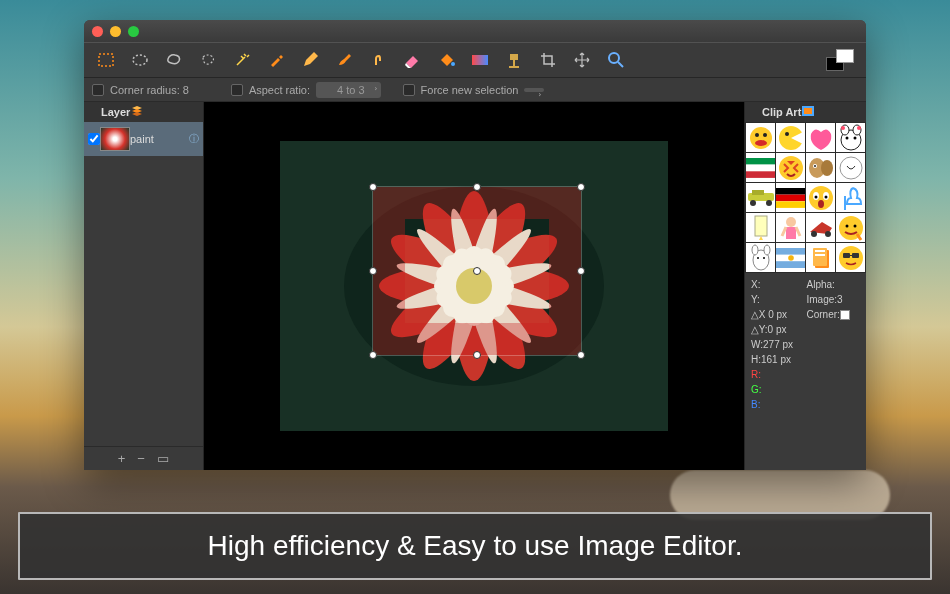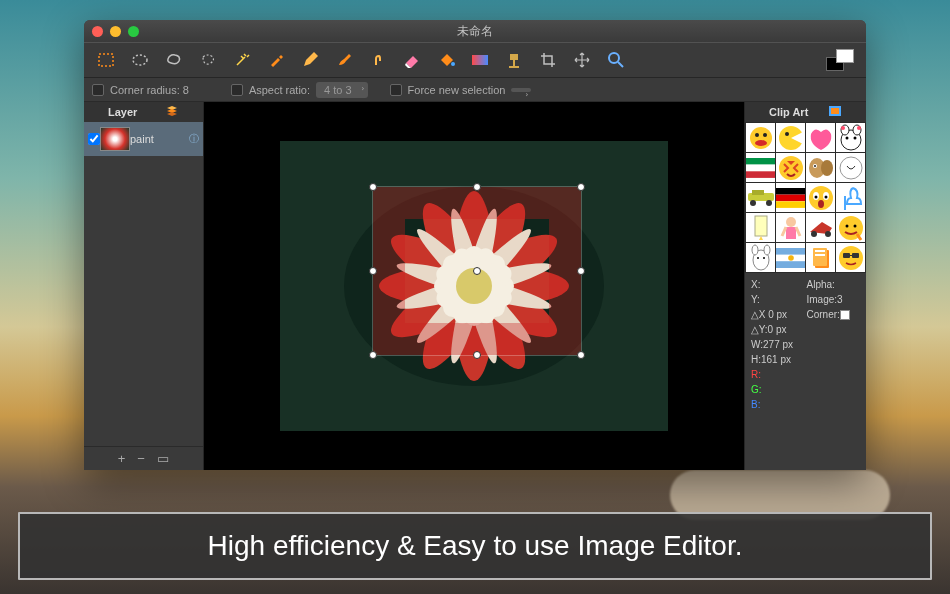--- a/index.html
+++ b/index.html
@@ -12,25 +12,25 @@
 .dot{width:11px;height:11px;border-radius:50%}
 .tclose{background:#ff5f57}.tmin{background:#ffbd2e}.tmax{background:#28c941}
 .title{flex:1;text-align:center;color:#c0c0c0;font-size:12px}
 .toolbar{height:36px;background:#3a3a3a;border-top:1px solid #525252;border-bottom:1px solid #262626;display:flex;align-items:center;padding:0 12px;gap:14px}
 .tool{width:20px;height:20px;display:flex;align-items:center;justify-content:center;cursor:pointer}
 .colorsw{margin-left:auto;position:relative;width:28px;height:22px}
 .sw1{position:absolute;width:18px;height:14px;background:#fff;border:1px solid #999;top:0;right:0}
 .sw2{position:absolute;width:18px;height:14px;background:#000;border:1px solid #666;bottom:0;left:0}
 .optbar{height:24px;background:#3a3a3a;border-bottom:1px solid #2a2a2a;display:flex;align-items:center;padding:0 8px;gap:6px;color:#aaa;font-size:11px}
 .chk{width:12px;height:12px;border:1px solid #666;background:#2a2a2a;border-radius:2px}
-.seldrop{background:#555;color:#999;padding:2px 16px 2px 8px;border-radius:3px;font-size:11px;position:relative}
+.seldrop{background:#555;color:#999;padding:2px 16px 2px 21px;border-radius:3px;font-size:11px;position:relative}
 .seldrop:after{content:"⌃";position:absolute;right:4px;top:2px;font-size:8px;transform:rotate(90deg)}
 .body{flex:1;display:flex;min-height:0}
 .layers{width:120px;background:#3a3a3a;display:flex;flex-direction:column;border-right:1px solid #262626}
-.panelhdr{height:20px;background:#333;color:#ddd;font-size:11px;font-weight:bold;padding:3px 24px;display:flex;align-items:center;justify-content:space-between}
+.panelhdr{height:20px;background:#333;color:#ddd;font-size:11px;font-weight:bold;padding:3px 17px;display:flex;align-items:center;}
 .layeritem{display:flex;align-items:center;height:34px;padding:2px 4px;font-size:11px;color:#ddd}
 .layeritem.sel{background:#5a6b7a}
 .lthumb{width:30px;height:24px;border:1px solid #888;background:#fff}
 .lthumb.flower{background:radial-gradient(circle at 50% 50%,#fff 2px,#d4322a 10px,#1a3a2a 18px)}
 .layerctrl{margin-top:auto;height:24px;border-top:1px solid #2a2a2a;display:flex;align-items:center;justify-content:center;gap:12px;color:#aaa;font-size:13px}
 .canvas{flex:1;background:#000;display:flex;align-items:center;justify-content:center;position:relative}
 .image{width:388px;height:290px;position:relative;background:#1a3a2a}
 .selol{position:absolute;background:rgba(200,30,30,.35)}
 .handle{position:absolute;width:8px;height:8px;background:#fff;border-radius:50%;border:1px solid #333}
 .right{width:122px;background:#3a3a3a;display:flex;flex-direction:column;border-left:1px solid #262626}
@@ -46,21 +46,20 @@
 
 <div class="cloud c1"></div>
 
 <div class="window">
   <div class="titlebar">
     <div class="traffic">
       <div class="dot tclose"></div>
       <div class="dot tmin"></div>
       <div class="dot tmax"></div>
     </div>
-    <div class="title">未命名</div>
   </div>
 
   <div class="toolbar">
     <div class="tool">
         <svg width="18" height="18">
           <rect x="2" y="3" width="14" height="12" fill="none" stroke="#ff8c1a" stroke-width="1.5" stroke-dasharray="2 2"></rect>
         </svg>
       </div>
     <div class="tool">
         <svg width="18" height="18">

